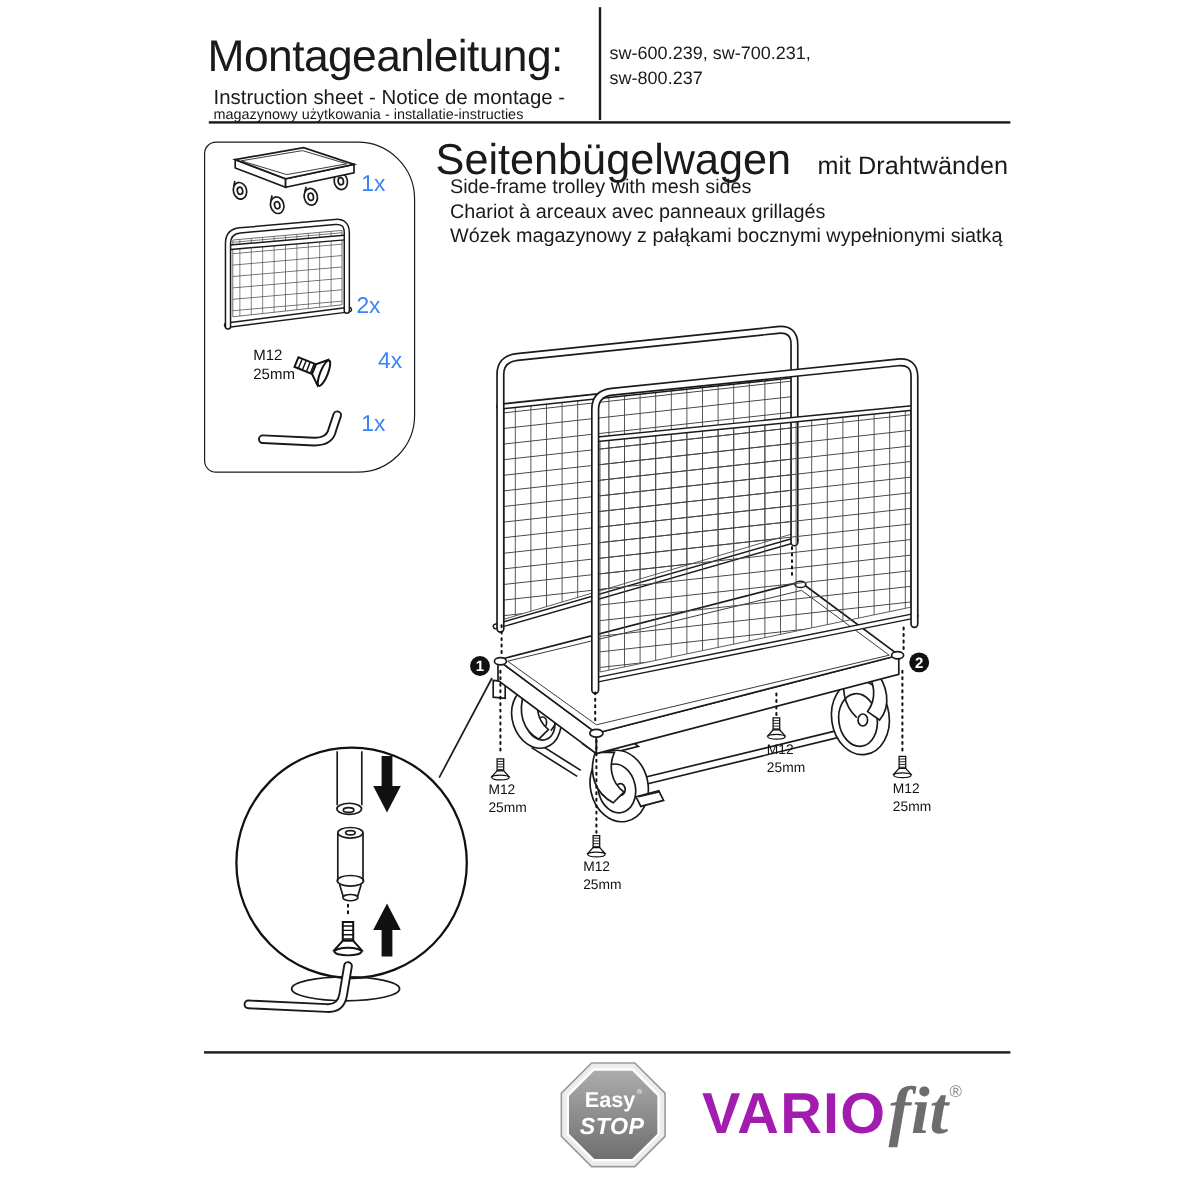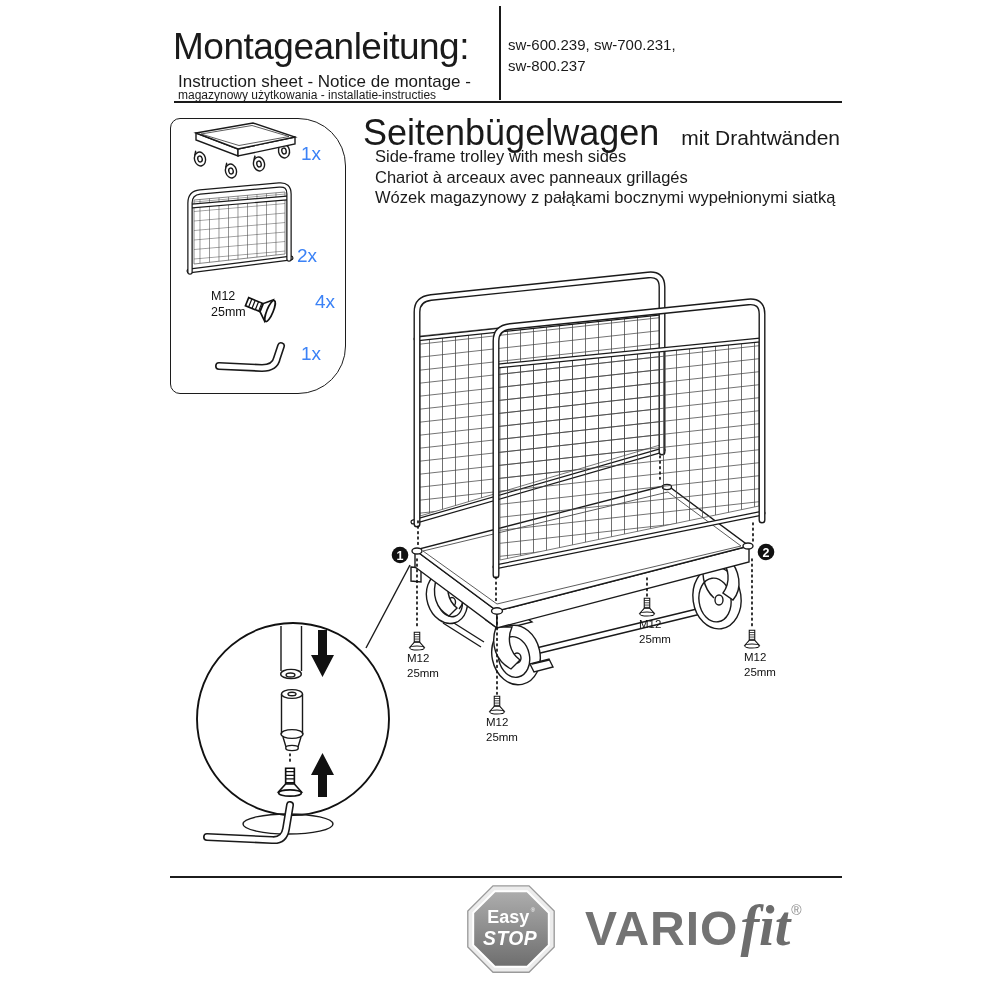--- a/index.html
+++ b/index.html
@@ -43,21 +43,21 @@
   .ki{fill:none;stroke:#fff;stroke-width:4.8;stroke-linecap:round;stroke-linejoin:round;}
   .dot{fill:none;stroke:#111;stroke-width:1.7;stroke-dasharray:1.6 3.8;stroke-linecap:round;}
   .dlab{font:11.5px "Liberation Sans",sans-serif;fill:#111;}
   .mk{font:700 12.5px "Liberation Sans",sans-serif;fill:#fff;text-anchor:middle;}
   .arrow{fill:#111;}
 
   
   #ftr-rule{left:170px;top:876px;width:672px;height:2.3px;background:#1c1c1c;}
   #easystop{left:466px;top:883px;}
   #variofit{left:585px;top:894px;display:flex;align-items:baseline;}
-  #variofit .vario{font-size:48px;font-weight:700;color:#737373;letter-spacing:1px;}
+  #variofit .vario{font-size:48px;font-weight:700;color:#a21caf;letter-spacing:1px;}
   #variofit .fit{font-family:"Liberation Serif",serif;font-style:italic;font-weight:700;
                  font-size:56px;color:#6d6d6d;margin-left:2px;}
   #variofit .reg{font-size:14px;color:#8b8b8b;margin-left:1px;transform:translateY(-30px);}
   .es-easy{font:700 20px "Liberation Sans",sans-serif;fill:#fff;text-anchor:middle;}
   .es-reg{font:6.5px "Liberation Sans",sans-serif;fill:#fff;}
   .es-stop{font:italic 800 21.5px "Liberation Sans",sans-serif;fill:#fff;text-anchor:middle;letter-spacing:.5px;}
 </style>
 </head>
 <body>
 

